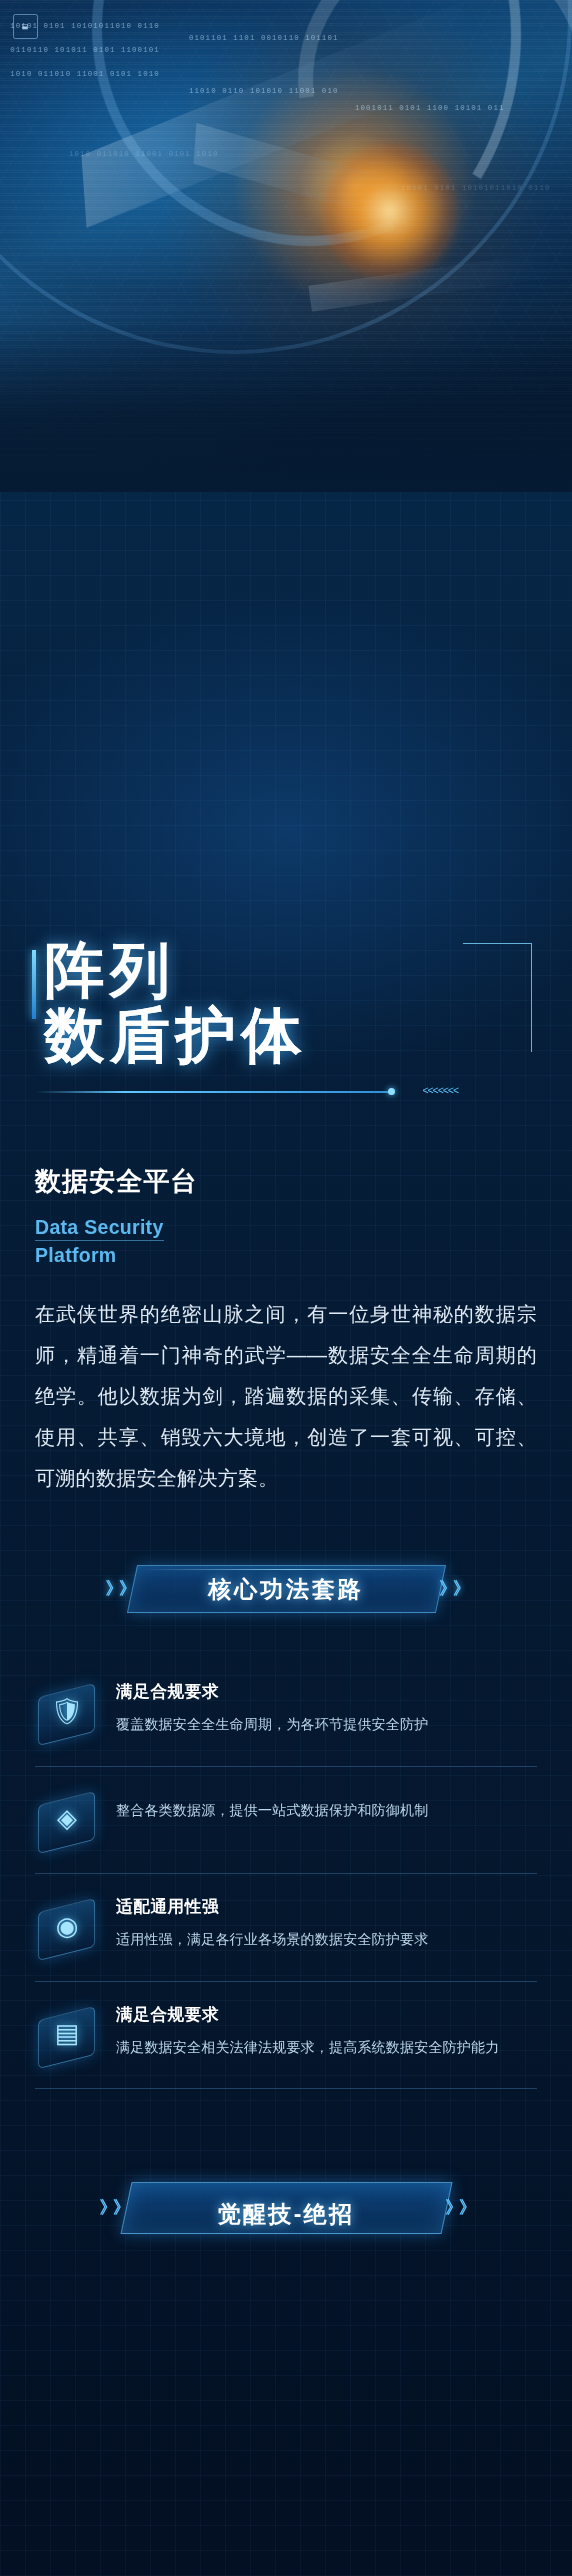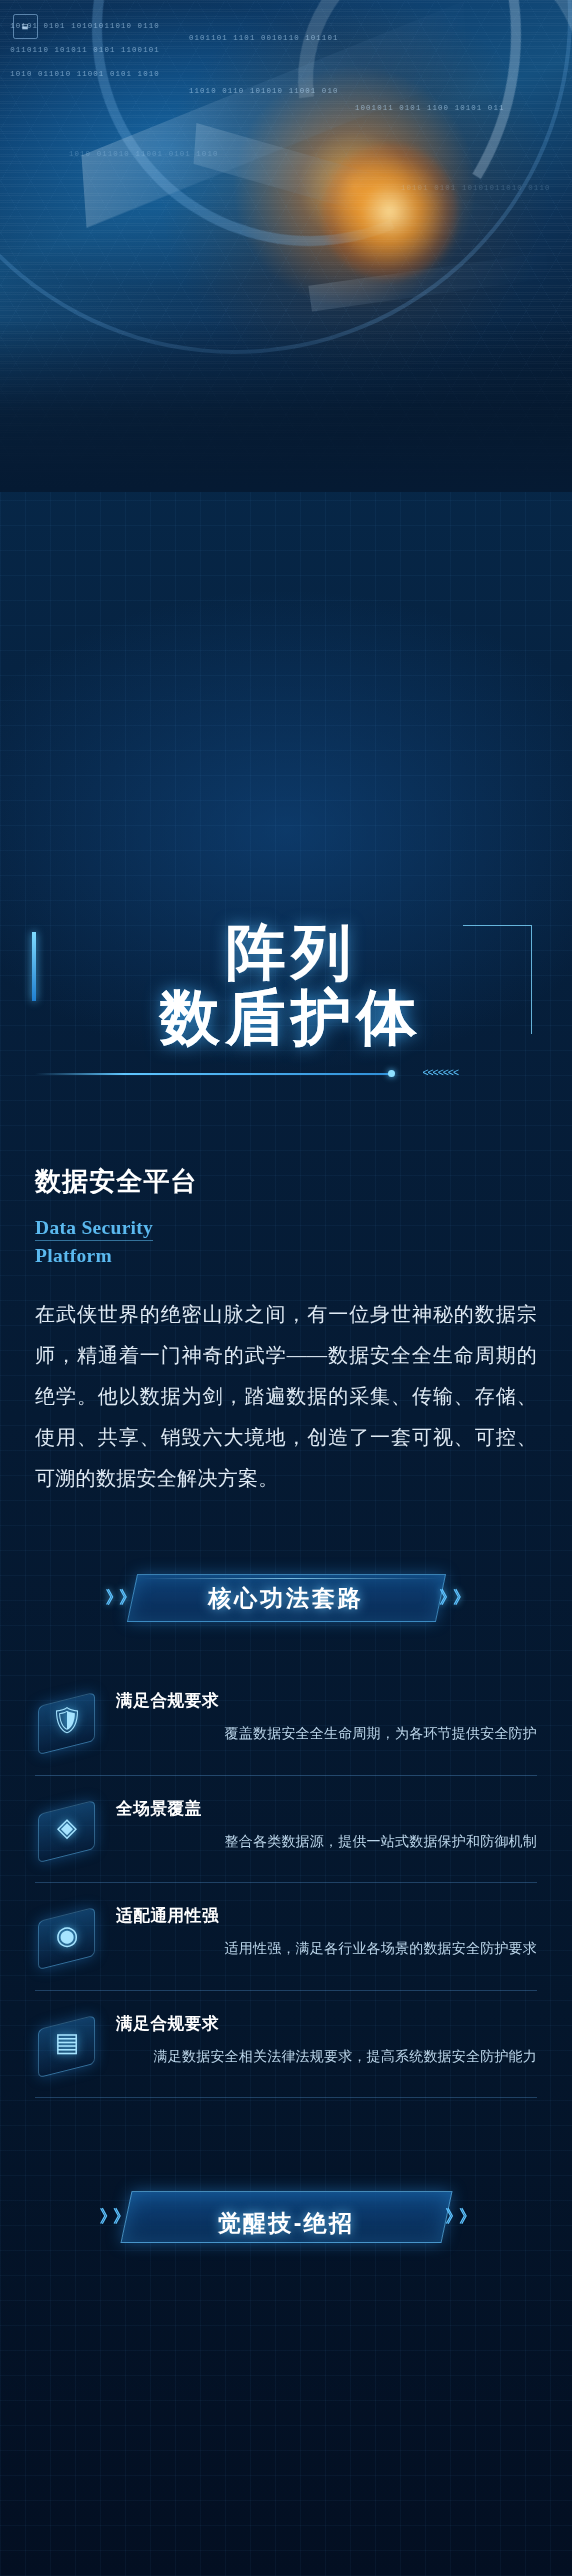--- a/index.html
+++ b/index.html
@@ -84,22 +84,22 @@
     border:1.1px solid rgba(170,215,255,0.5);
     border-radius:2.3px;
     display:flex; align-items:center; justify-content:center;
     color:rgba(200,230,255,0.8);
     font-size:9.2px; font-family:"Liberation Mono", monospace;
   }
 
   
   .title-wrap {
     position:absolute;
-    left:0; top:430px; width:464px;
-    text-align:center;
+    left:0; top:448px; width:464px;
+    text-align:left;
   }
   .title-frame {
     position:relative;
     margin-left:34px;
     width:504px;
     padding-left:10.3px;
   }
   .tick-left {
     position:absolute; left:-2.3px; top:10.3px;
     width:4.6px; height:69px;
@@ -144,21 +144,21 @@
     position:absolute; right:69px; top:0;
     color:#5fc6ff; font-size:10.3px; letter-spacing:-1.1px;
     font-family:"Liberation Mono", monospace;
   }
   .underbar .dot {
     position:absolute; left:353px; top:3.4px; width:7.4px; height:7.4px;
     border-radius:50%; background:#8fe0ff; box-shadow:0 0 6.9px #56c2ff;
   }
 
   
-  .section-pad { padding:12px 35px;font-family:Liberation Serif, serif; }
+  .section-pad { padding:3px 35px; }
   .h-cn {
     margin-top:42px;
     font-size:26px; font-weight:bold; color:#ffffff; letter-spacing:1.1px;
   }
   .h-en {
     margin-top:15px;
     font-size:19.5px; font-weight:bold; line-height:1.42;
     color:#5bb9ef; letter-spacing:0.3px;
   }
   .h-en u { text-decoration:none; border-bottom:1.1px solid rgba(91,185,239,0.55); padding-bottom:1.7px;}
@@ -231,21 +231,21 @@
     font-size:26px; line-height:1;
     color:#a6e4ff;
     text-shadow:0 0 9.2px rgba(90,200,255,0.95);
   }
   .f-body { flex:1; padding-top:2.3px; }
   .f-title {
     font-size:16.6px; font-weight:bold; color:#ffffff; letter-spacing:0.6px;
   }
   .f-desc {
     margin-top:9.2px;
-    font-size:14px; line-height:1.72; color:#bcd6ea; letter-spacing:0.2px;text-align:right;
+    font-size:14px; line-height:1.72; color:#bcd6ea; letter-spacing:0.2px;
   }
 
   
   .footer-banner {
     position:relative;
     margin:86px auto 0;
     width:435px; height:66px;
     display:flex; align-items:center; justify-content:center;
   }
   .footer-banner .plate {
@@ -352,21 +352,20 @@
           <div class="f-desc">覆盖数据安全全生命周期，为各环节提供安全防护</div>
         </div>
       </div>
 
       <div class="feature">
         <div class="f-icon">
           <div class="plinth"></div>
           <div class="glyph">◈</div>
         </div>
         <div class="f-body">
-          <div class="f-title">全场景覆盖</div>
           <div class="f-desc">整合各类数据源，提供一站式数据保护和防御机制</div>
         </div>
       </div>
 
       <div class="feature">
         <div class="f-icon">
           <div class="plinth"></div>
           <div class="glyph">◉</div>
         </div>
         <div class="f-body">

